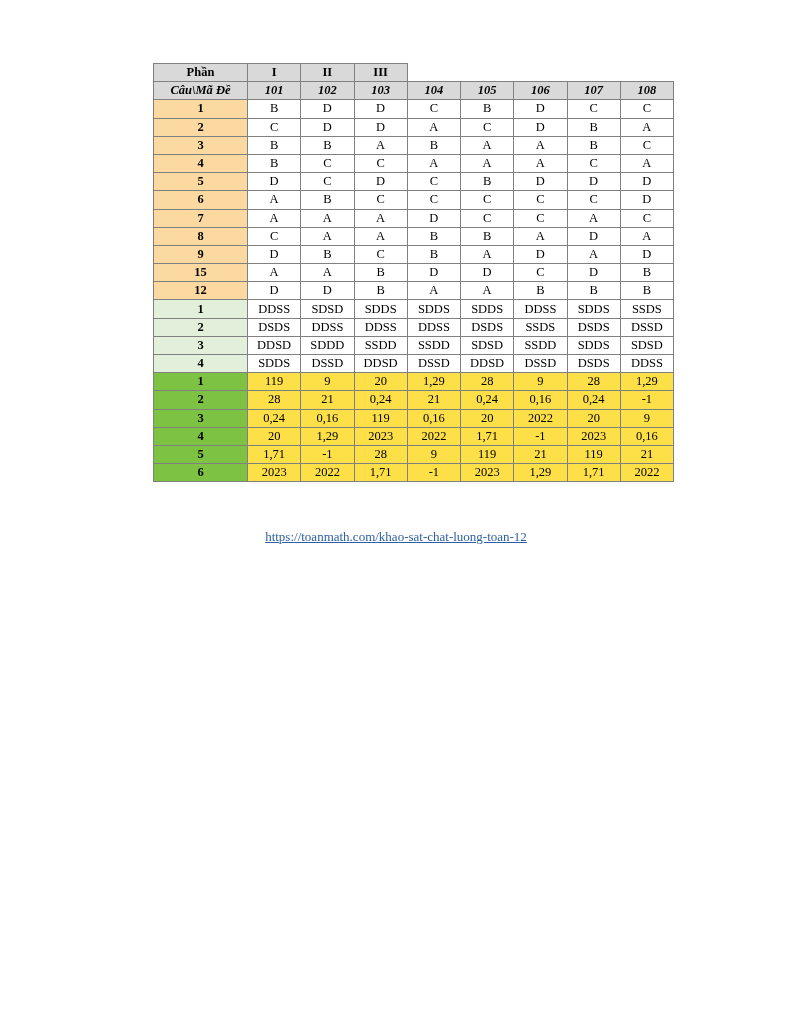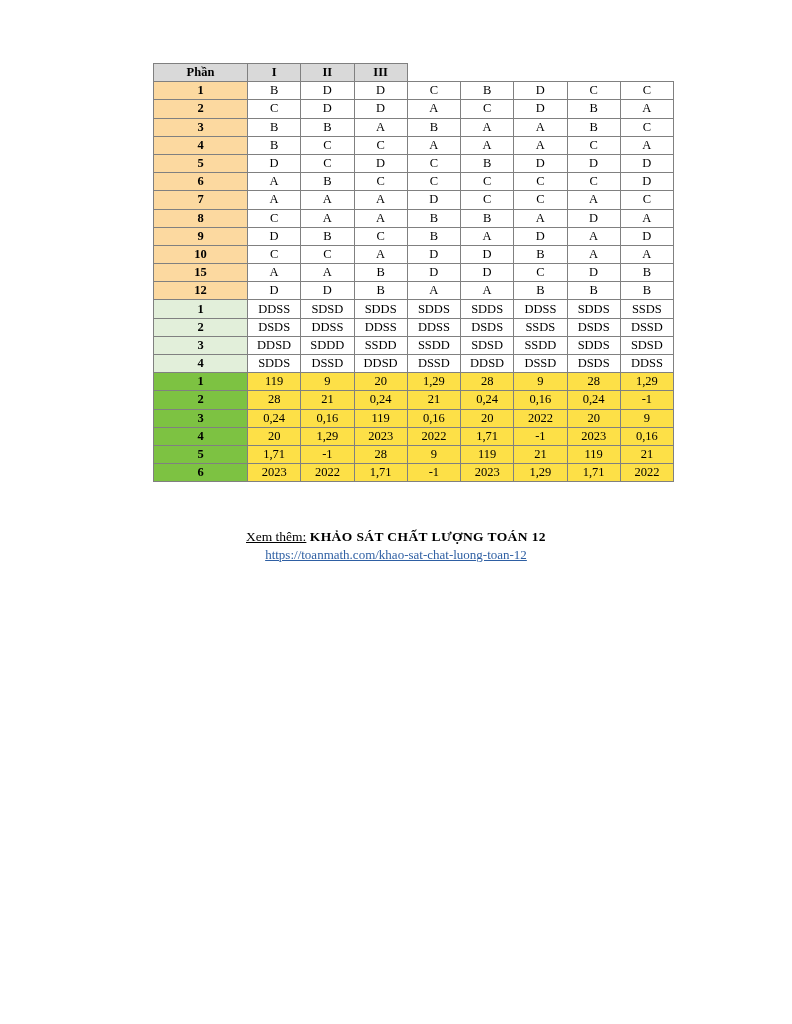--- a/index.html
+++ b/index.html
@@ -146,20 +146,31 @@
             <td class="hdr-gray">I</td>
             <td class="hdr-gray">II</td>
             <td class="hdr-gray">III</td>
             <td class="no-cell"></td>
             <td class="no-cell"></td>
             <td class="no-cell"></td>
             <td class="no-cell"></td>
             <td class="no-cell"></td>
           </tr>
           <tr>
+            <td class="code-hdr">Câu\Mã Đề</td>
+            <td class="code-hdr">101</td>
+            <td class="code-hdr">102</td>
+            <td class="code-hdr">103</td>
+            <td class="code-hdr">104</td>
+            <td class="code-hdr">105</td>
+            <td class="code-hdr">106</td>
+            <td class="code-hdr">107</td>
+            <td class="code-hdr">108</td>
+          </tr>
+          <tr>
             <td class="lbl-peach">1</td>
             <td class="cell-plain">B</td>
             <td class="cell-plain">D</td>
             <td class="cell-plain">D</td>
             <td class="cell-plain">C</td>
             <td class="cell-plain">B</td>
             <td class="cell-plain">D</td>
             <td class="cell-plain">C</td>
             <td class="cell-plain">C</td>
           </tr>
@@ -243,31 +254,20 @@
           <tr>
             <td class="lbl-peach">9</td>
             <td class="cell-plain">D</td>
             <td class="cell-plain">B</td>
             <td class="cell-plain">C</td>
             <td class="cell-plain">B</td>
             <td class="cell-plain">A</td>
             <td class="cell-plain">D</td>
             <td class="cell-plain">A</td>
             <td class="cell-plain">D</td>
-          </tr>
-          <tr>
-            <td class="lbl-peach">10</td>
-            <td class="cell-plain">C</td>
-            <td class="cell-plain">C</td>
-            <td class="cell-plain">A</td>
-            <td class="cell-plain">D</td>
-            <td class="cell-plain">D</td>
-            <td class="cell-plain">B</td>
-            <td class="cell-plain">A</td>
-            <td class="cell-plain">A</td>
           </tr>
           <tr>
             <td class="lbl-peach">15</td>
             <td class="cell-plain">A</td>
             <td class="cell-plain">A</td>
             <td class="cell-plain">B</td>
             <td class="cell-plain">D</td>
             <td class="cell-plain">D</td>
             <td class="cell-plain">C</td>
             <td class="cell-plain">D</td>
@@ -392,22 +392,18 @@
             <td class="cell-green">2023</td>
             <td class="cell-green">1,29</td>
             <td class="cell-green">1,71</td>
             <td class="cell-green">2022</td>
           </tr>
         </tbody>
     </table>
   </div>
 
   <div class="footer">
-    <div class="footer-line1">
-      <span class="see-more">Xem thêm:</span>
-      <span class="title">KHẢO SÁT CHẤT LƯỢNG TOÁN 12</span>
-    </div>
     <div class="footer-line2">
       <span class="link">https://toanmath.com/khao-sat-chat-luong-toan-12</span>
     </div>
   </div>
 
 </div>
 
 </body></html>

